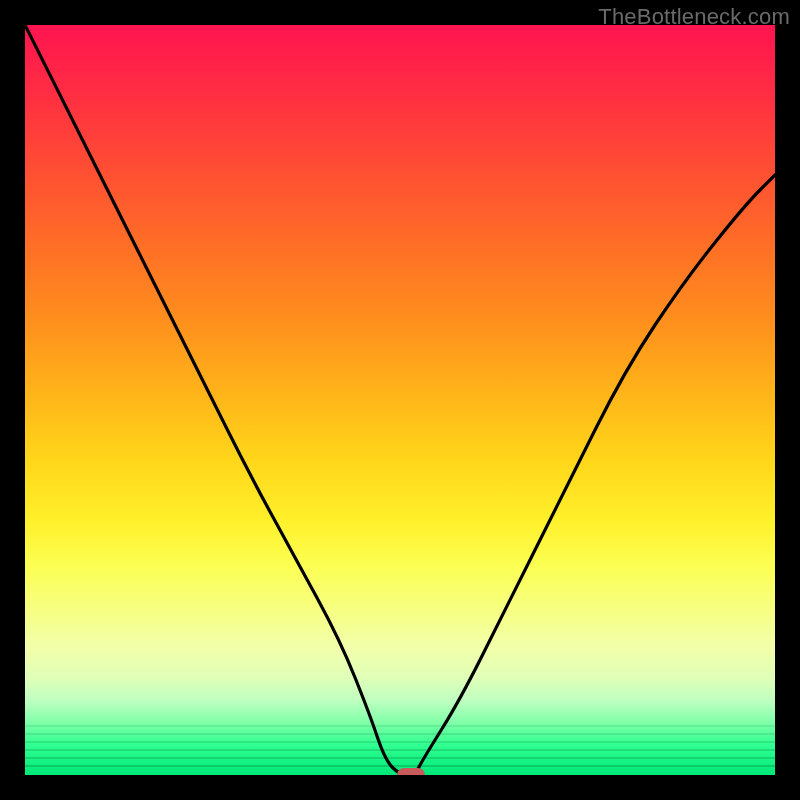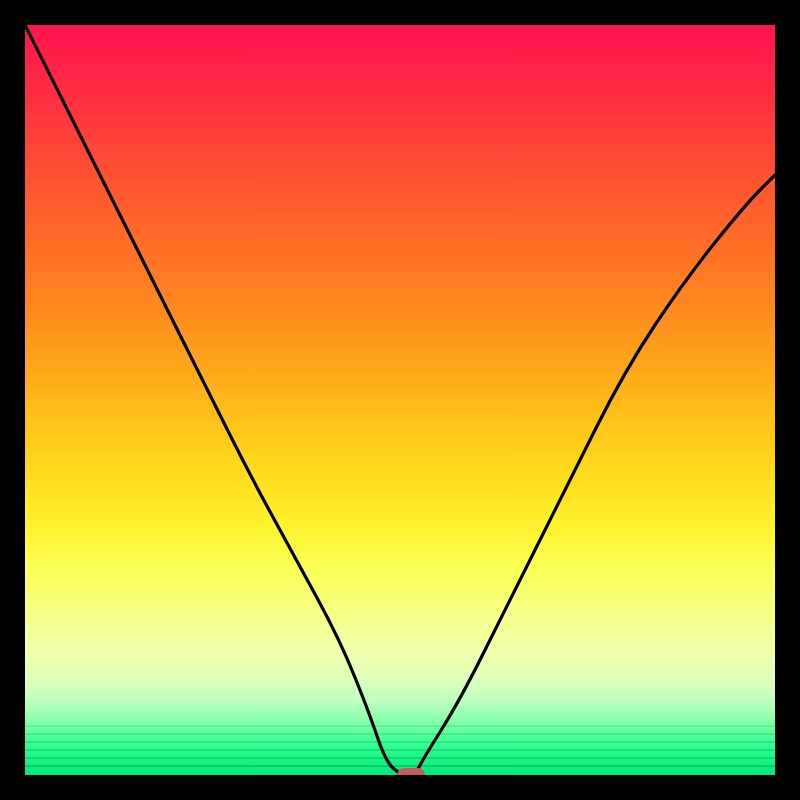--- a/index.html
+++ b/index.html
@@ -85,20 +85,21 @@
     stroke: #000;
     stroke-width: 3.2;
     stroke-linecap: round;
     stroke-linejoin: round;
   }
 </style>
 </head>
 <body>
 
 <div class="frame">
+  <div class="watermark">TheBottleneck.com</div>
 
   <div class="plot">
     <div class="gradient"></div>
 
     <div class="band" style="bottom:48px;background:rgba(0,120,60,0.12)"></div>
     <div class="band" style="bottom:40px;background:rgba(0,120,60,0.15)"></div>
     <div class="band" style="bottom:32px;background:rgba(0,120,60,0.18)"></div>
     <div class="band" style="bottom:24px;background:rgba(0,120,60,0.22)"></div>
     <div class="band" style="bottom:16px;background:rgba(0,120,60,0.26)"></div>
     <div class="band" style="bottom:8px;background:rgba(0,120,60,0.30)"></div>

